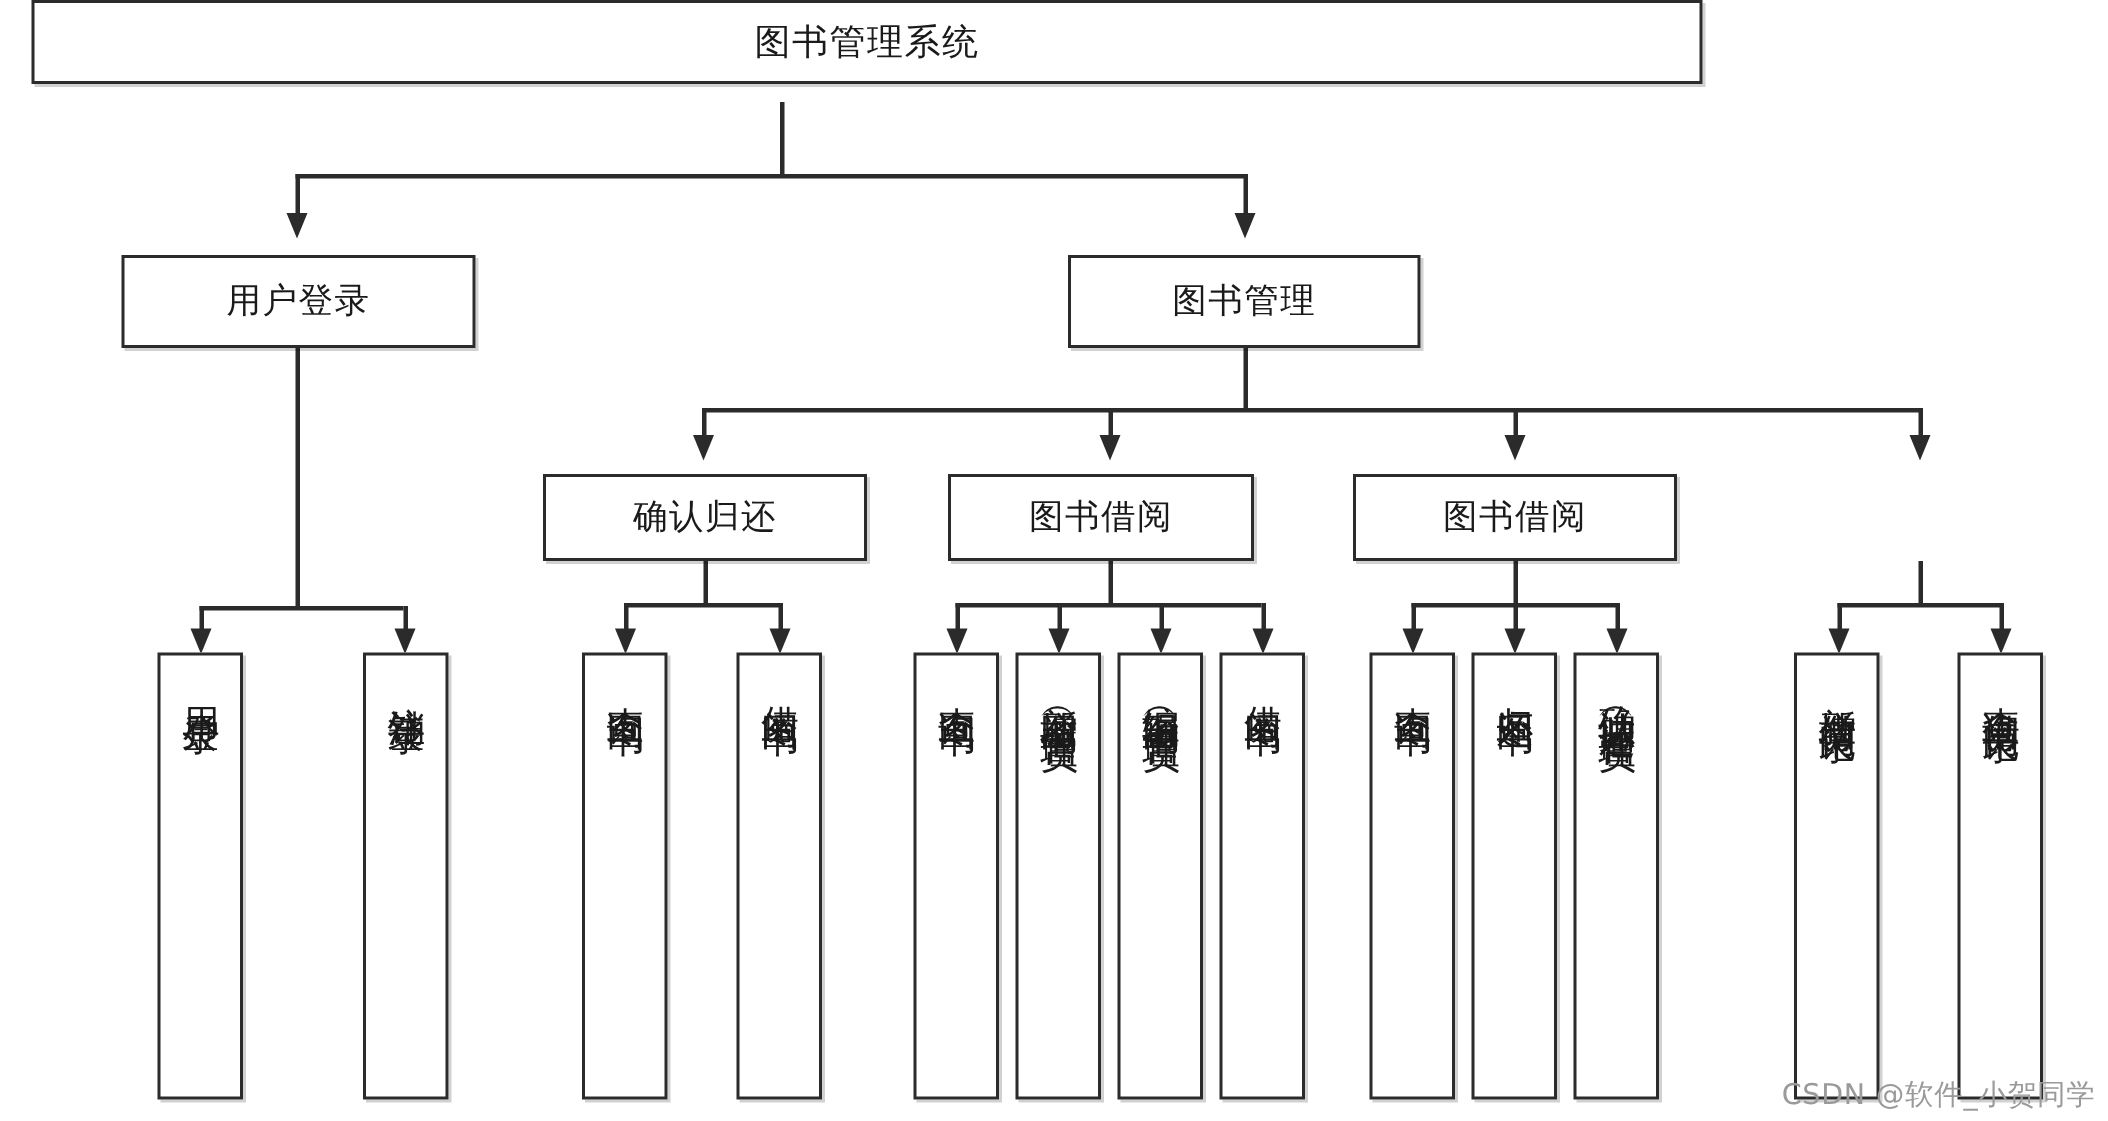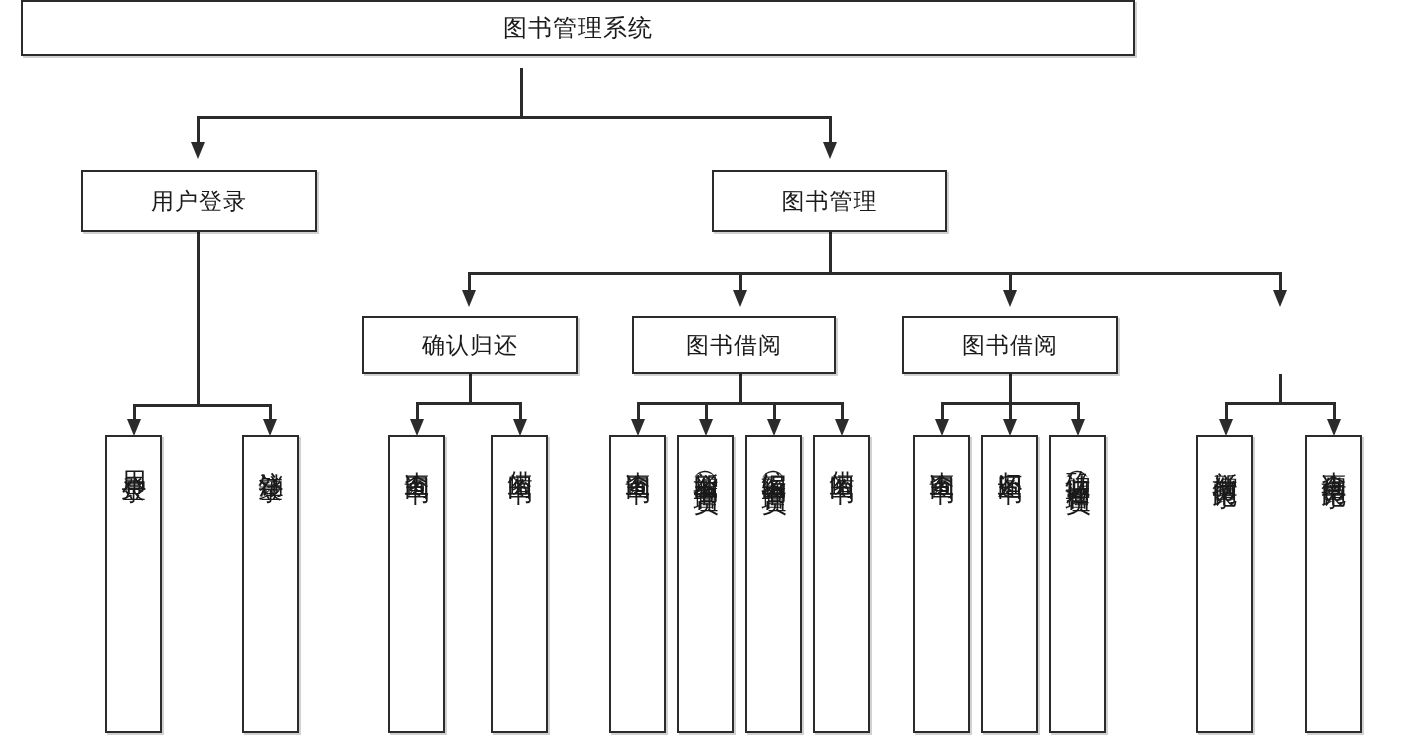--- a/index.html
+++ b/index.html
@@ -197,14 +197,15 @@
     <span class="label">确认归还（管理员）</span>
   </div>
 
   <div class="node leaf" style="left:1196px;top:435px;width:57px;height:298px;">
     <span class="label">新增借阅记录</span>
   </div>
   <div class="node leaf" style="left:1305px;top:435px;width:57px;height:298px;">
     <span class="label">查询借阅记录</span>
   </div>
 
+  <div id="watermark">CSDN @软件_小贺同学</div>
 
 </div>
 
 </body></html>

